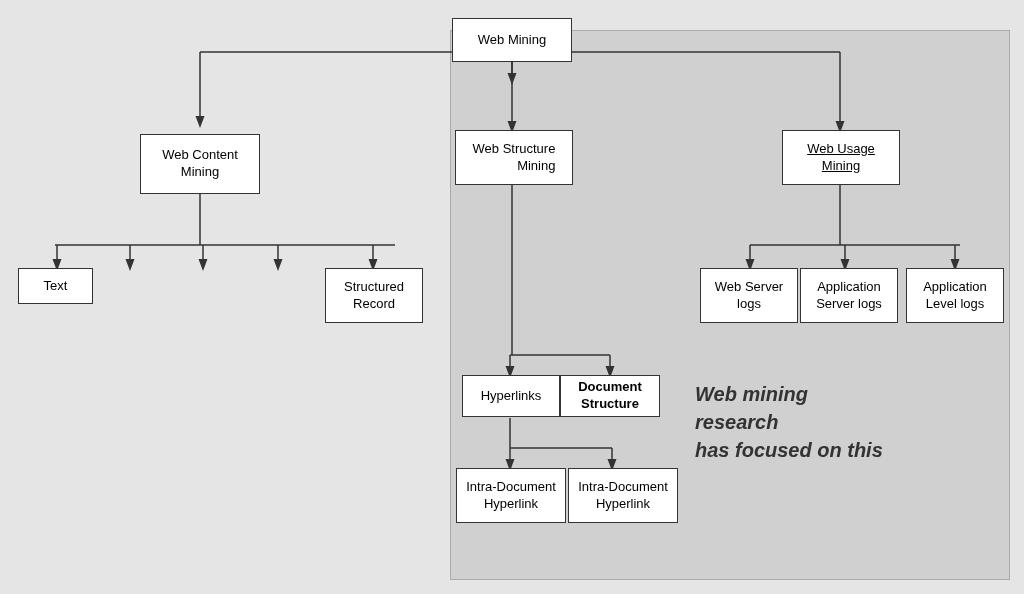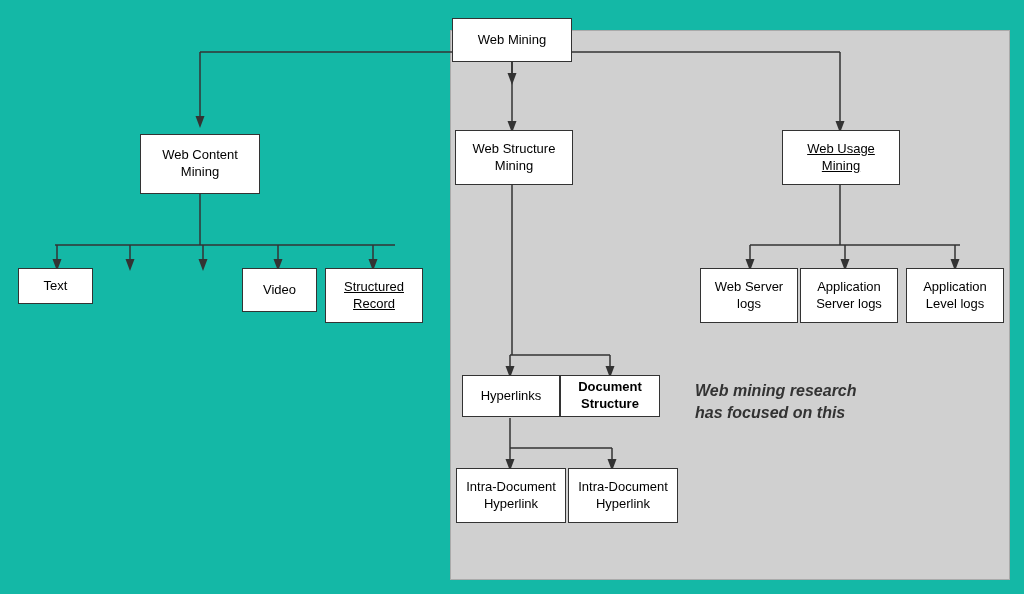--- a/index.html
+++ b/index.html
@@ -9,21 +9,21 @@
       font-size: 13px;
       width: 1024px;
       height: 594px;
       overflow: hidden;
       position: relative;
     }
     .diagram-container {
       width: 1024px;
       height: 594px;
       position: relative;
-      background: #14b8a6;
+      background: #e5e5e5;
       padding: 10px;
     }
     .gray-bg {
       position: absolute;
       background: #d0d0d0;
       border: 1px solid #aaa;
       z-index: 0;
     }
     .node {
       position: absolute;
@@ -42,21 +42,21 @@
       position: absolute;
       top: 0; left: 0;
       width: 1024px;
       height: 594px;
       z-index: 1;
       pointer-events: none;
     }
     .italic-note {
       position: absolute;
       font-style: italic;
-      font-size: 16px;
+      font-size: 20px;
       font-weight: bold;
       color: #333;
       text-align: left;
       line-height: 1.4;
       z-index: 3;
     }
   </style>
 </head>
 <body>
 
@@ -122,40 +122,37 @@
   <div class="node" style="left: 452px; top: 18px; width: 120px; height: 44px;">
     <span>Web Mining</span>
   </div>
 
   <div class="node" style="left: 140px; top: 134px; width: 120px; height: 60px;">
     <span style="white-space:pre-line;">Web Content
 Mining</span>
   </div>
 
   <div class="node" style="left: 455px; top: 130px; width: 118px; height: 55px;">
-    <span style="white-space:pre-line;">Web Structure
+    <span style="white-space:pre-line;text-align:right;">Web Structure
 Mining</span>
   </div>
 
   <div class="node" style="left: 782px; top: 130px; width: 118px; height: 55px;">
     <span style="white-space:pre-line;text-decoration:underline;">Web Usage
 Mining</span>
   </div>
 
   <div class="node" style="left: 18px; top: 268px; width: 75px; height: 36px;">
     <span>Text</span>
   </div>
 
 
 
-  <div class="node" style="left: 242px; top: 268px; width: 75px; height: 44px;">
-    <span>Video</span>
-  </div>
 
-  <div class="node" style="left: 325px; top: 268px; width: 98px; height: 55px; text-decoration: underline;">
+  <div class="node" style="left: 325px; top: 268px; width: 98px; height: 55px;">
     <span style="white-space:pre-line;">Structured
 Record</span>
   </div>
 
   <div class="node" style="left: 700px; top: 268px; width: 98px; height: 55px;">
     <span style="white-space:pre-line;">Web Server
 logs</span>
   </div>
 
   <div class="node" style="left: 800px; top: 268px; width: 98px; height: 55px;">

